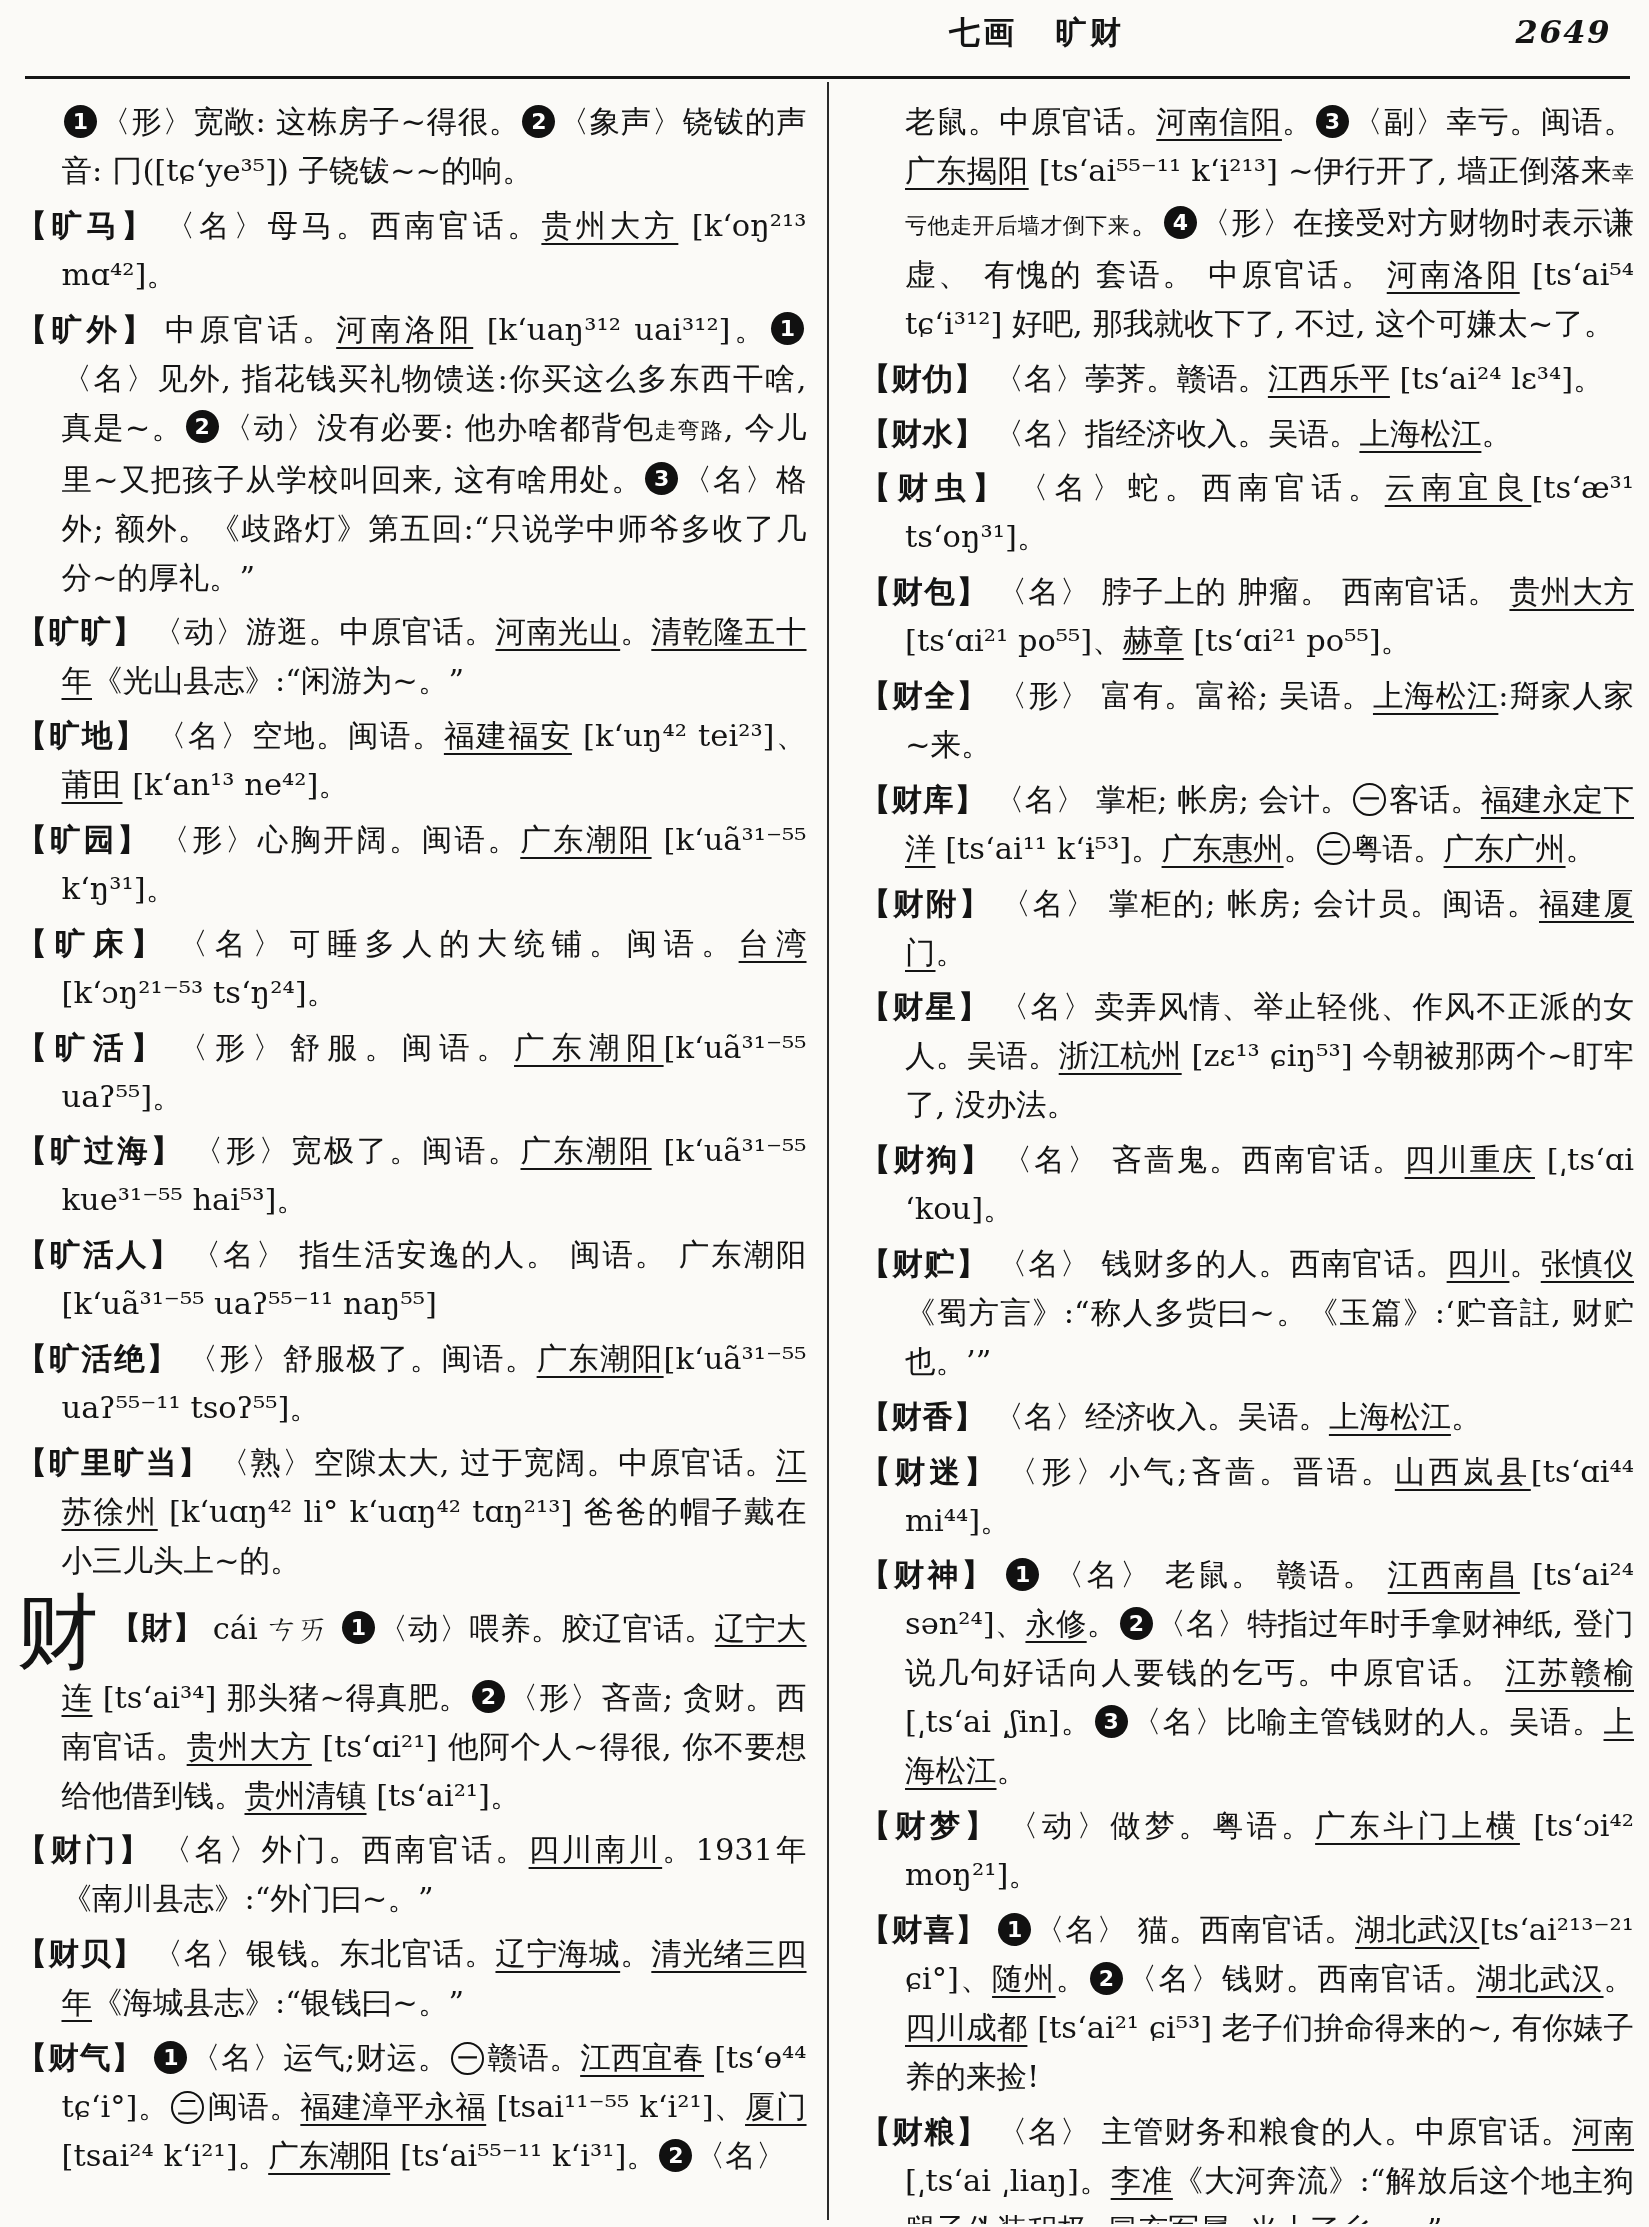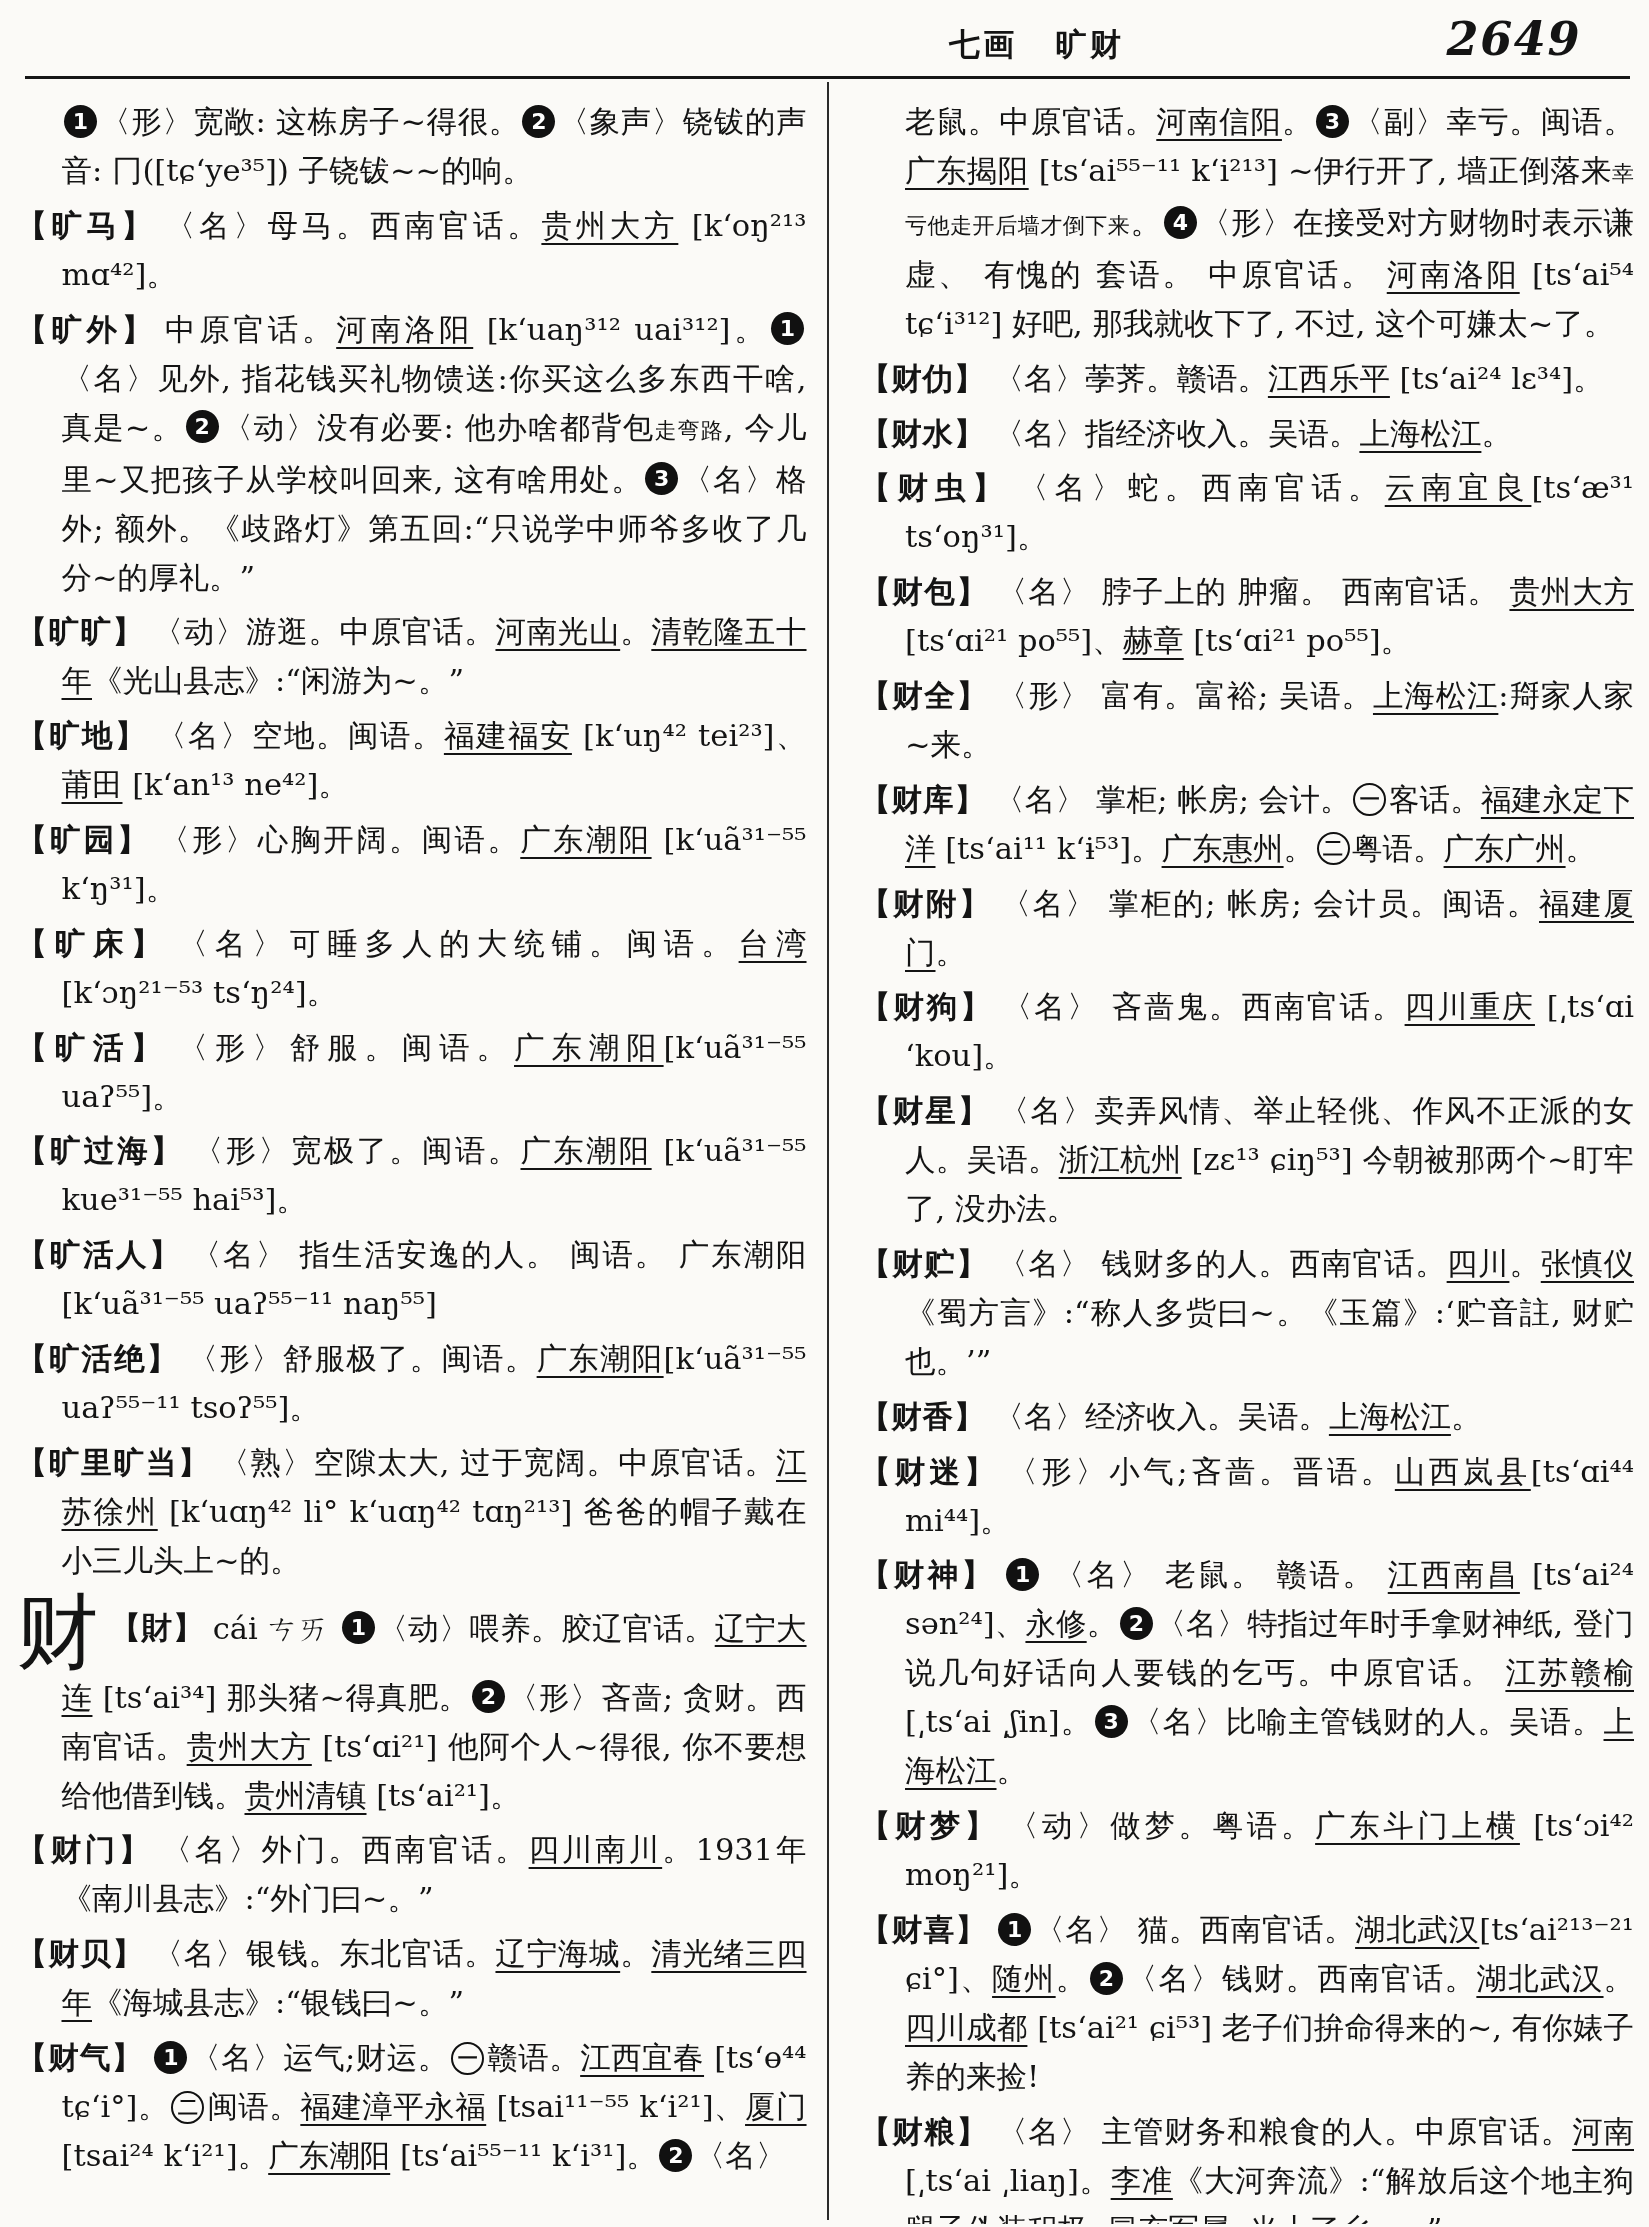--- a/index.html
+++ b/index.html
@@ -11,22 +11,22 @@
   }
   .page{position:absolute;inset:0;}
   .header{
     position:absolute;top:11.5px;left:949px;width:685px;
     font-size:31px;font-weight:bold;letter-spacing:3.3px;
     display:flex;align-items:baseline;
   }
   .header .sec{margin-right:38px;text-align:center;}
   .header .rng{margin-right:0;}
   .pagenum{
-    margin-left:auto;margin-right:53px;
-    font-style:italic;font-weight:bold;font-size:46px;letter-spacing:1.6px;
+    margin-left:auto;margin-right:23px;
+    font-style:italic;font-weight:bold;font-size:32px;letter-spacing:1.6px;
     font-family:"DejaVu Serif",serif;
   }
   .hrule{position:absolute;top:76px;left:25px;width:1605px;height:3.3px;background:#161616;}
   .vrule{position:absolute;top:82px;left:827px;width:1.6px;height:2138px;background:#2a2a2a;}
   .col{
     position:absolute;top:97px;height:2127px;overflow:hidden;
     font-size:30.5px;line-height:49px;
     text-align:justify;text-justify:inter-character;
   }
   #col-left{left:16.5px;width:790px;}
@@ -79,22 +79,22 @@
     </div>
   <div id="col-right" class="col">
       <div class="entry cont"><span>老鼠。中原官话。</span><span class="u">河南信阳</span><span>。</span><span class="cnum">3</span><span>〈副〉幸亏。闽语。</span><span class="u">广东揭阳</span><span> [tsʻai⁵⁵⁻¹¹ kʻi²¹³] ~伊行开了, 墙正倒落来</span><span class="sm">幸亏他走开后墙才倒下来</span><span>。</span><span class="cnum">4</span><span>〈形〉在接受对方财物时表示谦虚、 有愧的 套语。 中原官话。 </span><span class="u">河南洛阳</span><span> [tsʻai⁵⁴ tɕʻi³¹²] 好吧, 那我就收下了, 不过, 这个可嫌太~了。</span></div>
       <div class="entry"><span class="hw">【财仂】</span><span>〈名〉荸荠。赣语。</span><span class="u">江西乐平</span><span> [tsʻai²⁴ lɛ³⁴]。</span></div>
       <div class="entry"><span class="hw">【财水】</span><span>〈名〉指经济收入。吴语。</span><span class="u">上海松江</span><span>。</span></div>
       <div class="entry"><span class="hw">【财虫】</span><span>〈名〉蛇。西南官话。</span><span class="u">云南宜良</span><span>[tsʻæ³¹ tsʻoŋ³¹]。</span></div>
       <div class="entry"><span class="hw">【财包】</span><span>〈名〉 脖子上的 肿瘤。 西南官话。 </span><span class="u">贵州大方</span><span> [tsʻɑi²¹ po⁵⁵]、</span><span class="u">赫章</span><span> [tsʻɑi²¹ po⁵⁵]。</span></div>
       <div class="entry"><span class="hw">【财全】</span><span>〈形〉 富有。富裕; 吴语。</span><span class="u">上海松江</span><span>:搿家人家~来。</span></div>
       <div class="entry"><span class="hw">【财库】</span><span>〈名〉 掌柜; 帐房; 会计。</span><span class="onum">一</span><span>客话。</span><span class="u">福建永定下洋</span><span> [tsʻai¹¹ kʻɨ⁵³]。</span><span class="u">广东惠州</span><span>。</span><span class="onum">二</span><span>粤语。</span><span class="u">广东广州</span><span>。</span></div>
       <div class="entry"><span class="hw">【财附】</span><span>〈名〉 掌柜的; 帐房; 会计员。闽语。</span><span class="u">福建厦门</span><span>。</span></div>
+      <div class="entry"><span class="hw">【财星】</span><span>〈名〉卖弄风情、举止轻佻、作风不正派的女人。吴语。</span><span class="u">浙江杭州</span><span> [zɛ¹³ ɕiŋ⁵³] 今朝被那两个~盯牢了, 没办法。</span></div>
       <div class="entry"><span class="hw">【财狗】</span><span>〈名〉 吝啬鬼。西南官话。</span><span class="u">四川重庆</span><span> [͵tsʻɑi ʻkou]。</span></div>
-      <div class="entry"><span class="hw">【财星】</span><span>〈名〉卖弄风情、举止轻佻、作风不正派的女人。吴语。</span><span class="u">浙江杭州</span><span> [zɛ¹³ ɕiŋ⁵³] 今朝被那两个~盯牢了, 没办法。</span></div>
       <div class="entry"><span class="hw">【财贮】</span><span>〈名〉 钱财多的人。西南官话。</span><span class="u">四川</span><span>。</span><span class="u">张慎仪</span><span>《蜀方言》:“称人多赀曰~。《玉篇》:‘贮音註, 财贮也。’”</span></div>
       <div class="entry"><span class="hw">【财香】</span><span>〈名〉经济收入。吴语。</span><span class="u">上海松江</span><span>。</span></div>
       <div class="entry"><span class="hw">【财迷】</span><span>〈形〉小气;吝啬。晋语。</span><span class="u">山西岚县</span><span>[tsʻɑi⁴⁴ mi⁴⁴]。</span></div>
       <div class="entry"><span class="hw">【财神】</span><span class="cnum">1</span><span> 〈名〉 老鼠。 赣语。 </span><span class="u">江西南昌</span><span> [tsʻai²⁴ sən²⁴]、</span><span class="u">永修</span><span>。</span><span class="cnum">2</span><span>〈名〉特指过年时手拿财神纸, 登门说几句好话向人要钱的乞丐。中原官话。 </span><span class="u">江苏赣榆</span><span> [͵tsʻai ͵ʃin]。</span><span class="cnum">3</span><span>〈名〉比喻主管钱财的人。吴语。</span><span class="u">上海松江</span><span>。</span></div>
       <div class="entry"><span class="hw">【财梦】</span><span>〈动〉做梦。粤语。</span><span class="u">广东斗门上横</span><span> [tsʻɔi⁴² moŋ²¹]。</span></div>
       <div class="entry"><span class="hw">【财喜】</span><span class="cnum">1</span><span>〈名〉 猫。西南官话。</span><span class="u">湖北武汉</span><span>[tsʻai²¹³⁻²¹ ɕi°]、</span><span class="u">随州</span><span>。</span><span class="cnum">2</span><span>〈名〉钱财。西南官话。</span><span class="u">湖北武汉</span><span>。</span><span class="u">四川成都</span><span> [tsʻai²¹ ɕi⁵³] 老子们拚命得来的~, 有你婊子养的来捡!</span></div>
       <div class="entry"><span class="hw">【财粮】</span><span>〈名〉 主管财务和粮食的人。中原官话。</span><span class="u">河南</span><span> [͵tsʻai ͵liaŋ]。</span><span class="u">李准</span><span>《大河奔流》:“解放后这个地主狗腿子伪装积极, 冒充军属, 当上了乡~。”</span></div>
     </div>
 </div>
 

